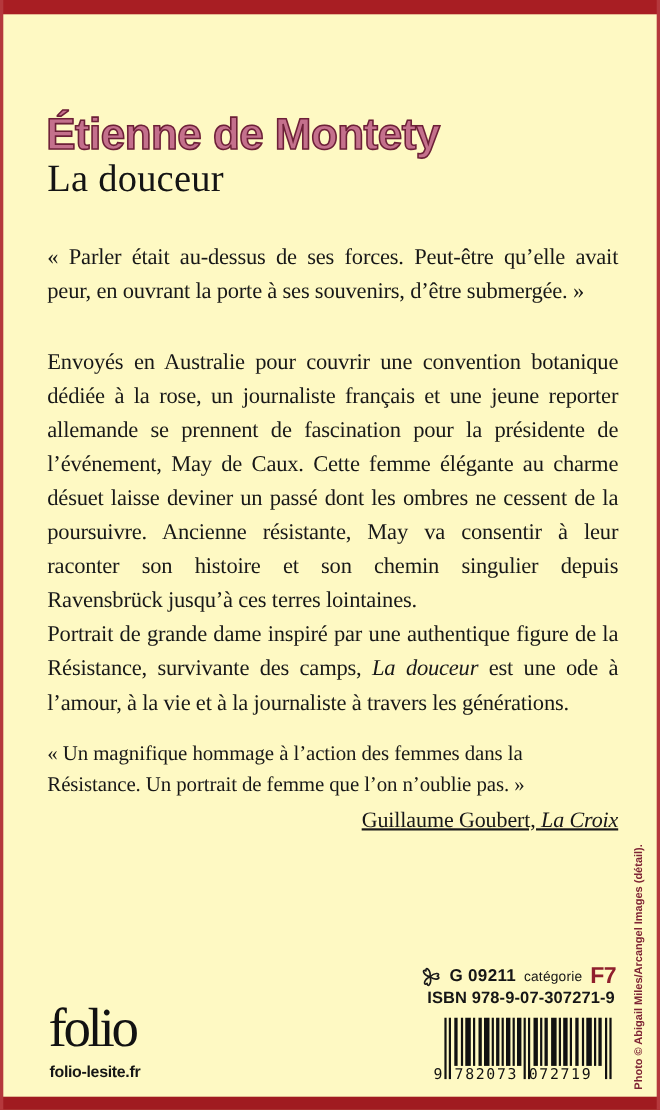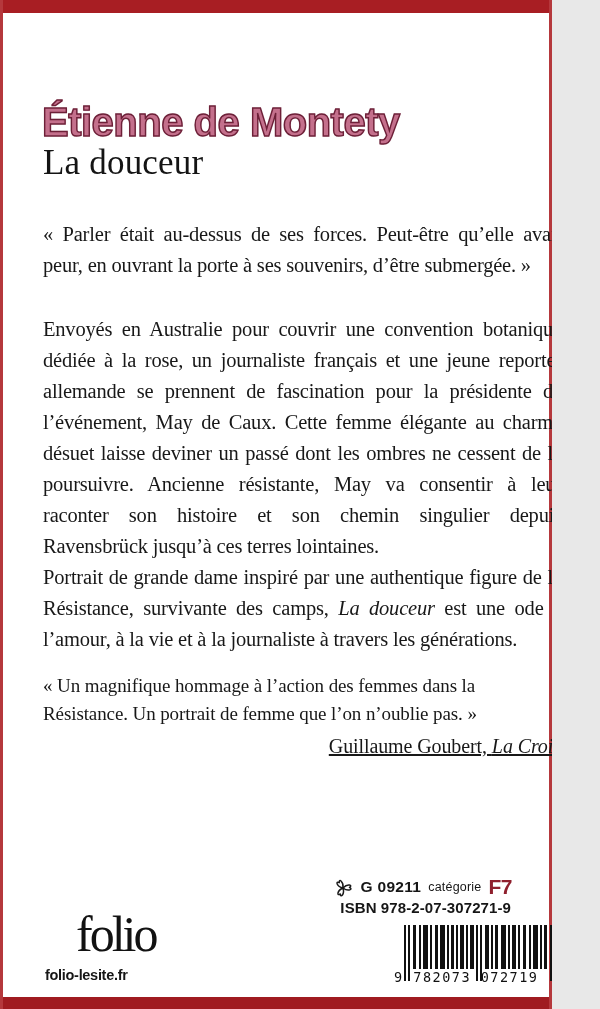--- a/index.html
+++ b/index.html
@@ -1,19 +1,19 @@
 <!DOCTYPE html>
 <html lang="fr"><head>
 <meta charset="utf-8">
 <style>
   html,body{margin:0;padding:0;background:#e8e8e8;}
   .page{
     position:relative;
-    width:552px;height:1009px;
-    background:#ffffff;
+    width:600px;height:1009px;
+    background:#fef9c3;
     overflow:hidden;
     font-family:"Liberation Serif", serif;
     color:#1c1c1c;
   }
   
   .edge{position:absolute;background:#a81e23;}
   .edge-top{top:0;left:0;width:600px;height:13px;}
   .edge-bottom{bottom:0;left:0;width:600px;height:12px;background:#a01b20;}
   .edge-left{top:0;left:0;width:3px;height:1009px;background:#b5383c;}
   .edge-right{top:0;right:0;width:3px;height:1009px;background:#b5383c;}
@@ -51,21 +51,20 @@
   }
   .review-attribution{
     margin-top:6px;text-align:right;font-size:20px;text-decoration:underline;
   }
 
   .folio-logo{
     position:absolute;left:44px;top:905px;
     font-family:"Liberation Serif", serif;
     font-size:50px;letter-spacing:-3px;color:#121212;
     font-weight:400;
-    margin-left:32px;
   }
   .folio-site{
     position:absolute;left:45px;top:967px;
     font-family:"Liberation Sans", sans-serif;
     font-weight:700;font-size:14.5px;letter-spacing:-0.3px;color:#161616;
   }
 
   .print-row1{
     position:absolute;top:874px;right:40px;
     display:flex;align-items:center;gap:7px;
@@ -132,21 +131,21 @@
           <path transform="rotate(85) translate(0,-4)" d="M0,4 C-4.5,-1 -2,-6.5 0,-2.5 C2,-6.5 4.5,-1 0,4 Z"></path>
           <path transform="rotate(205) translate(0,-4)" d="M0,4 C-4.5,-1 -2,-6.5 0,-2.5 C2,-6.5 4.5,-1 0,4 Z"></path>
         </g>
       </svg>
     </span>
     <span class="print-code">G 09211</span>
     <span class="print-cat">catégorie</span>
     <span class="print-catval">F7</span>
   </div>
 
-  <div class="isbn">ISBN 978-2-07-307271-9</div>
+  <div class="isbn">ISBN 978-9-07-307271-9</div>
 
   <div class="barcode">
     <svg width="156" height="60" viewBox="0 0 156 60">
       <g fill="#111">
         <rect x="2" y="0" width="2" height="56"></rect>
         <rect x="6" y="0" width="2" height="56"></rect>
         <rect x="11" y="0" width="3" height="44"></rect>
         <rect x="17" y="0" width="2" height="44"></rect>
         <rect x="21" y="0" width="5" height="44"></rect>
         <rect x="28" y="0" width="2" height="44"></rect>

